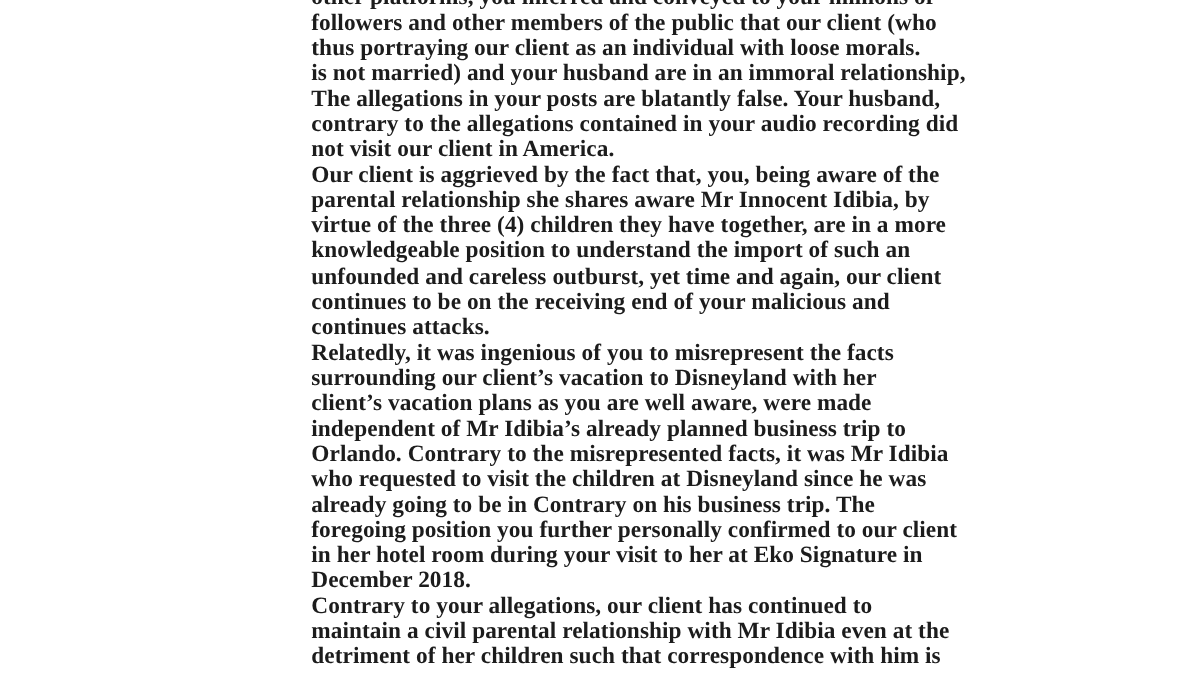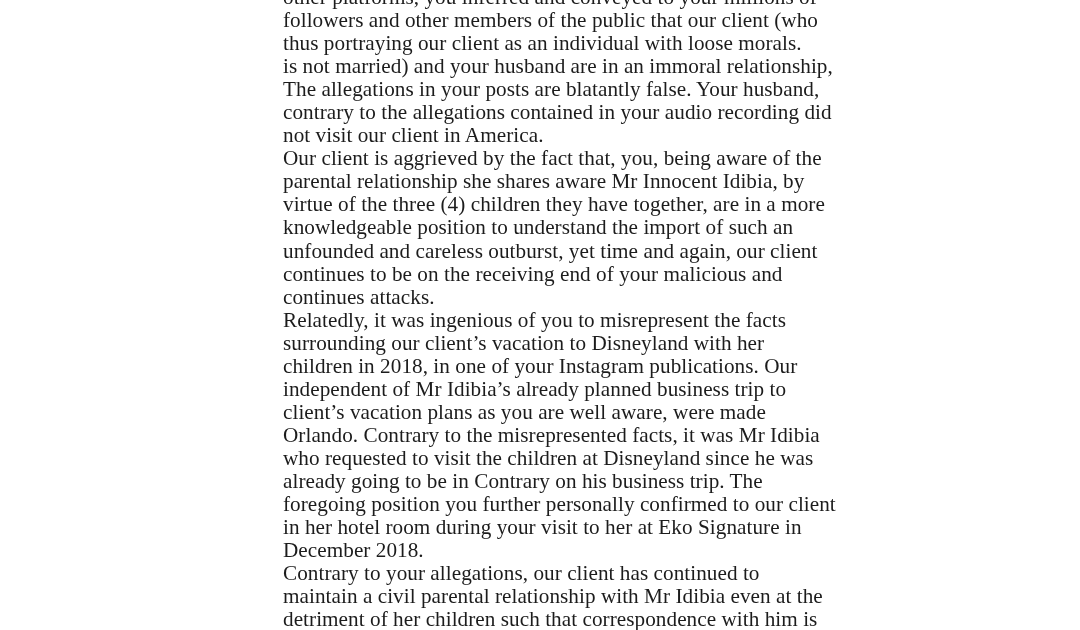--- a/index.html
+++ b/index.html
@@ -20,20 +20,21 @@
       width: 530px;
       font-family: "Liberation Serif", "DejaVu Serif", serif;
       font-size: 21.2px;
       line-height: 23.05px;
       color: #1c1c1c;
       letter-spacing: 0.05px;
     }
     .line {
       display: block;
       white-space: nowrap;
+      font-weight: bold;
     }
   </style>
 </head>
 <body>
 
 <div class="page">
   <div>
     <span class="line">other platforms, you inferred and conveyed to your millions of</span>
     <span class="line">followers and other members of the public that our client (who</span>
     <span class="line">thus portraying our client as an individual with loose morals.</span>
@@ -47,23 +48,22 @@
     <span class="line">parental relationship she shares aware Mr Innocent Idibia, by</span>
     <span class="line">virtue of the three (4) children they have together, are in a more</span>
     <span class="line">knowledgeable position to understand the import of such an</span>
     <span class="line">unfounded and careless outburst, yet time and again, our client</span>
     <span class="line">continues to be on the receiving end of your malicious and</span>
     <span class="line">continues attacks.</span>
   </div>
   <div>
     <span class="line">Relatedly, it was ingenious of you to misrepresent the facts</span>
     <span class="line">surrounding our client’s vacation to Disneyland with her</span>
-    <span class="line">children in 2018, in one of your Instagram publications. Our</span>
+    <span class="line">client’s vacation plans as you are well aware, were made</span>
     <span class="line">independent of Mr Idibia’s already planned business trip to</span>
-    <span class="line">client’s vacation plans as you are well aware, were made</span>
     <span class="line">Orlando. Contrary to the misrepresented facts, it was Mr Idibia</span>
     <span class="line">who requested to visit the children at Disneyland since he was</span>
     <span class="line">already going to be in Contrary on his business trip. The</span>
     <span class="line">foregoing position you further personally confirmed to our client</span>
     <span class="line">in her hotel room during your visit to her at Eko Signature in</span>
     <span class="line">December 2018.</span>
   </div>
   <div>
     <span class="line">Contrary to your allegations, our client has continued to</span>
     <span class="line">maintain a civil parental relationship with Mr Idibia even at the</span>

